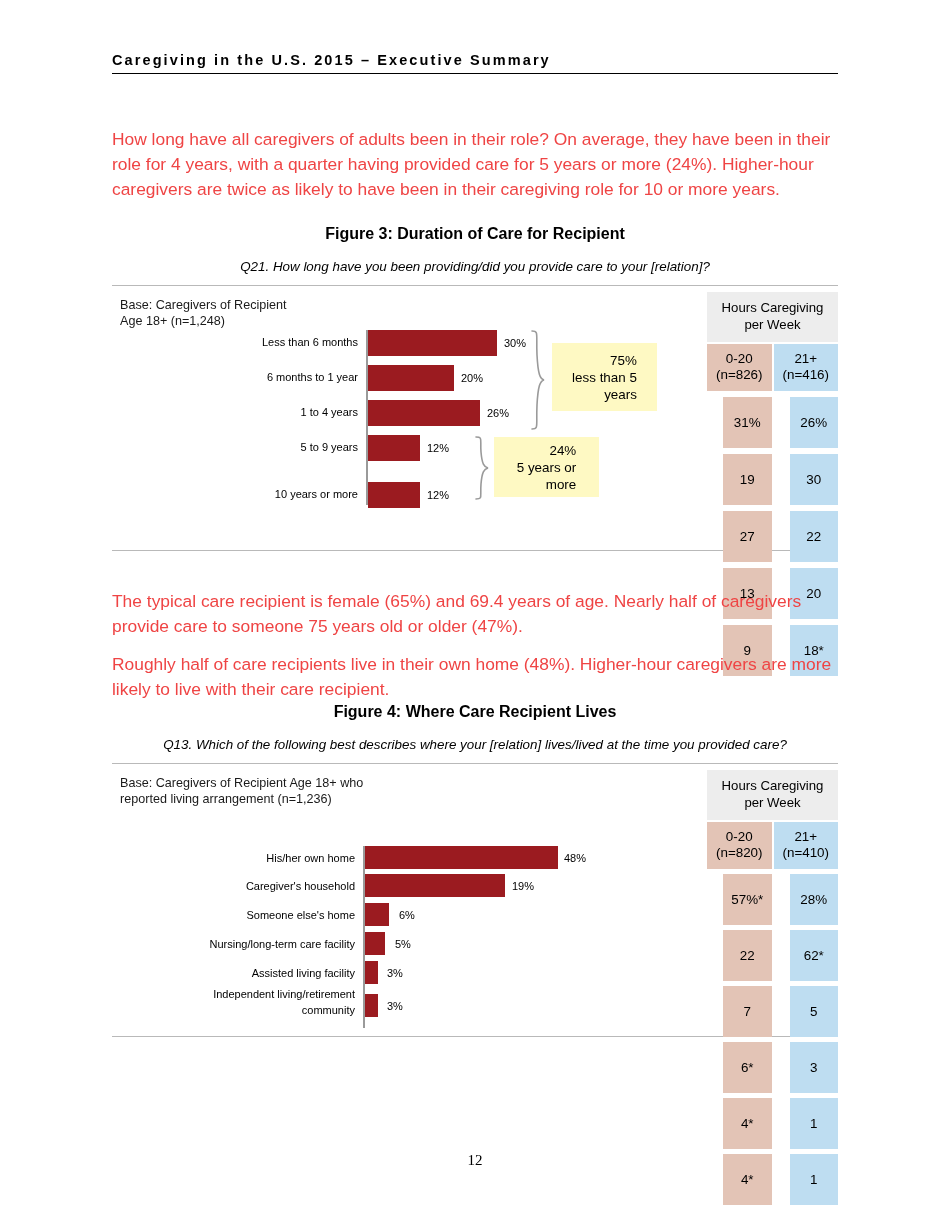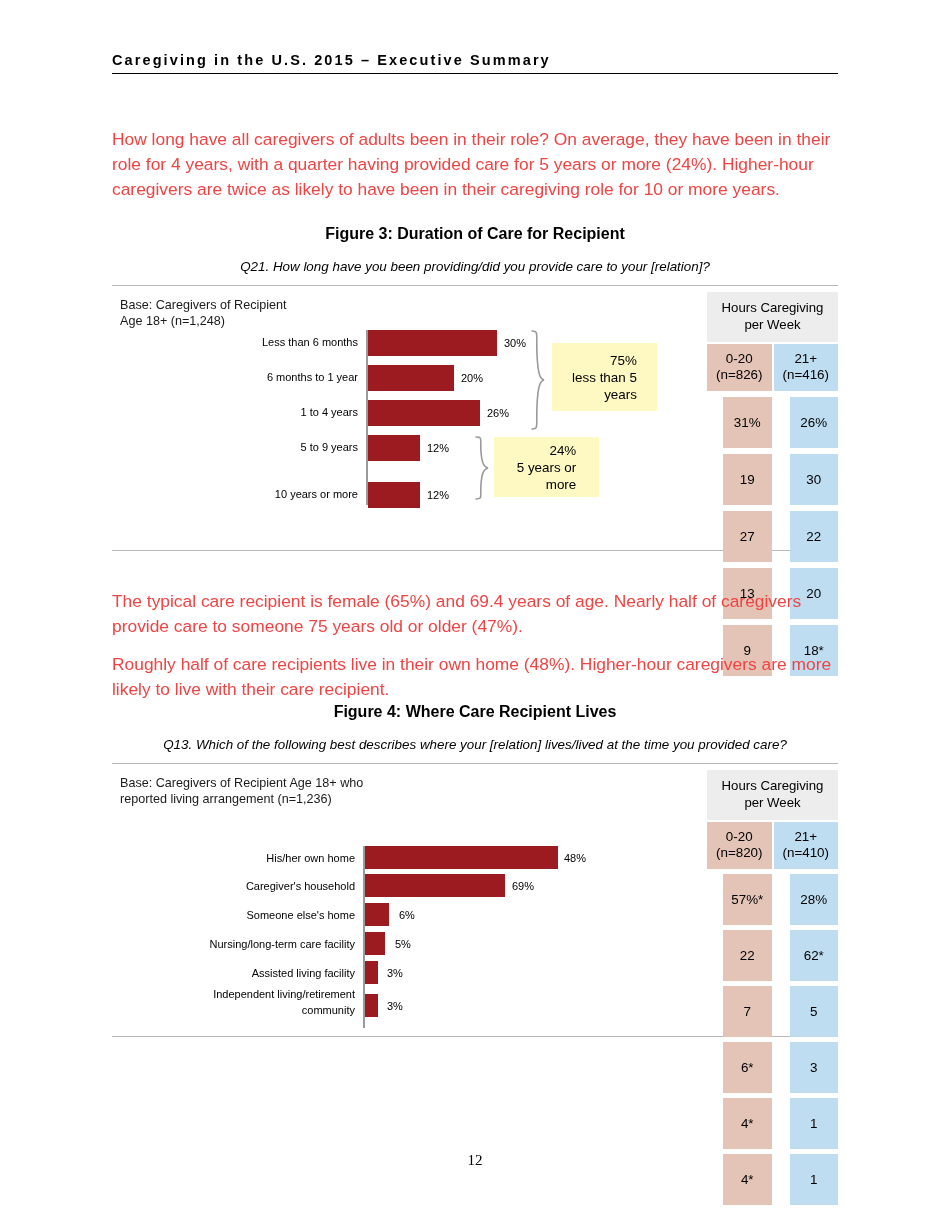--- a/index.html
+++ b/index.html
@@ -329,21 +329,21 @@
 
         <div class="bar-row" style="top:2px;">
           <div class="bar-label" style="width:243px;left:0;top:4px;">His/her own home</div>
           <div class="bar-rect" style="left:253px;width:193px;height:23px;"></div>
           <div class="bar-value" style="left:452px;top:4px;">48%</div>
         </div>
 
         <div class="bar-row" style="top:30px;">
           <div class="bar-label" style="width:243px;left:0;top:4px;">Caregiver's household</div>
           <div class="bar-rect" style="left:253px;width:140px;height:23px;"></div>
-          <div class="bar-value" style="left:400px;top:4px;">69%</div>
+          <div class="bar-value" style="left:400px;top:4px;">19%</div>
         </div>
 
         <div class="bar-row" style="top:59px;">
           <div class="bar-label" style="width:243px;left:0;top:4px;">Someone else's home</div>
           <div class="bar-rect" style="left:253px;width:24px;height:23px;"></div>
           <div class="bar-value" style="left:287px;top:4px;">6%</div>
         </div>
 
         <div class="bar-row" style="top:88px;">
           <div class="bar-label" style="width:243px;left:0;top:4px;">Nursing/long-term care facility</div>

